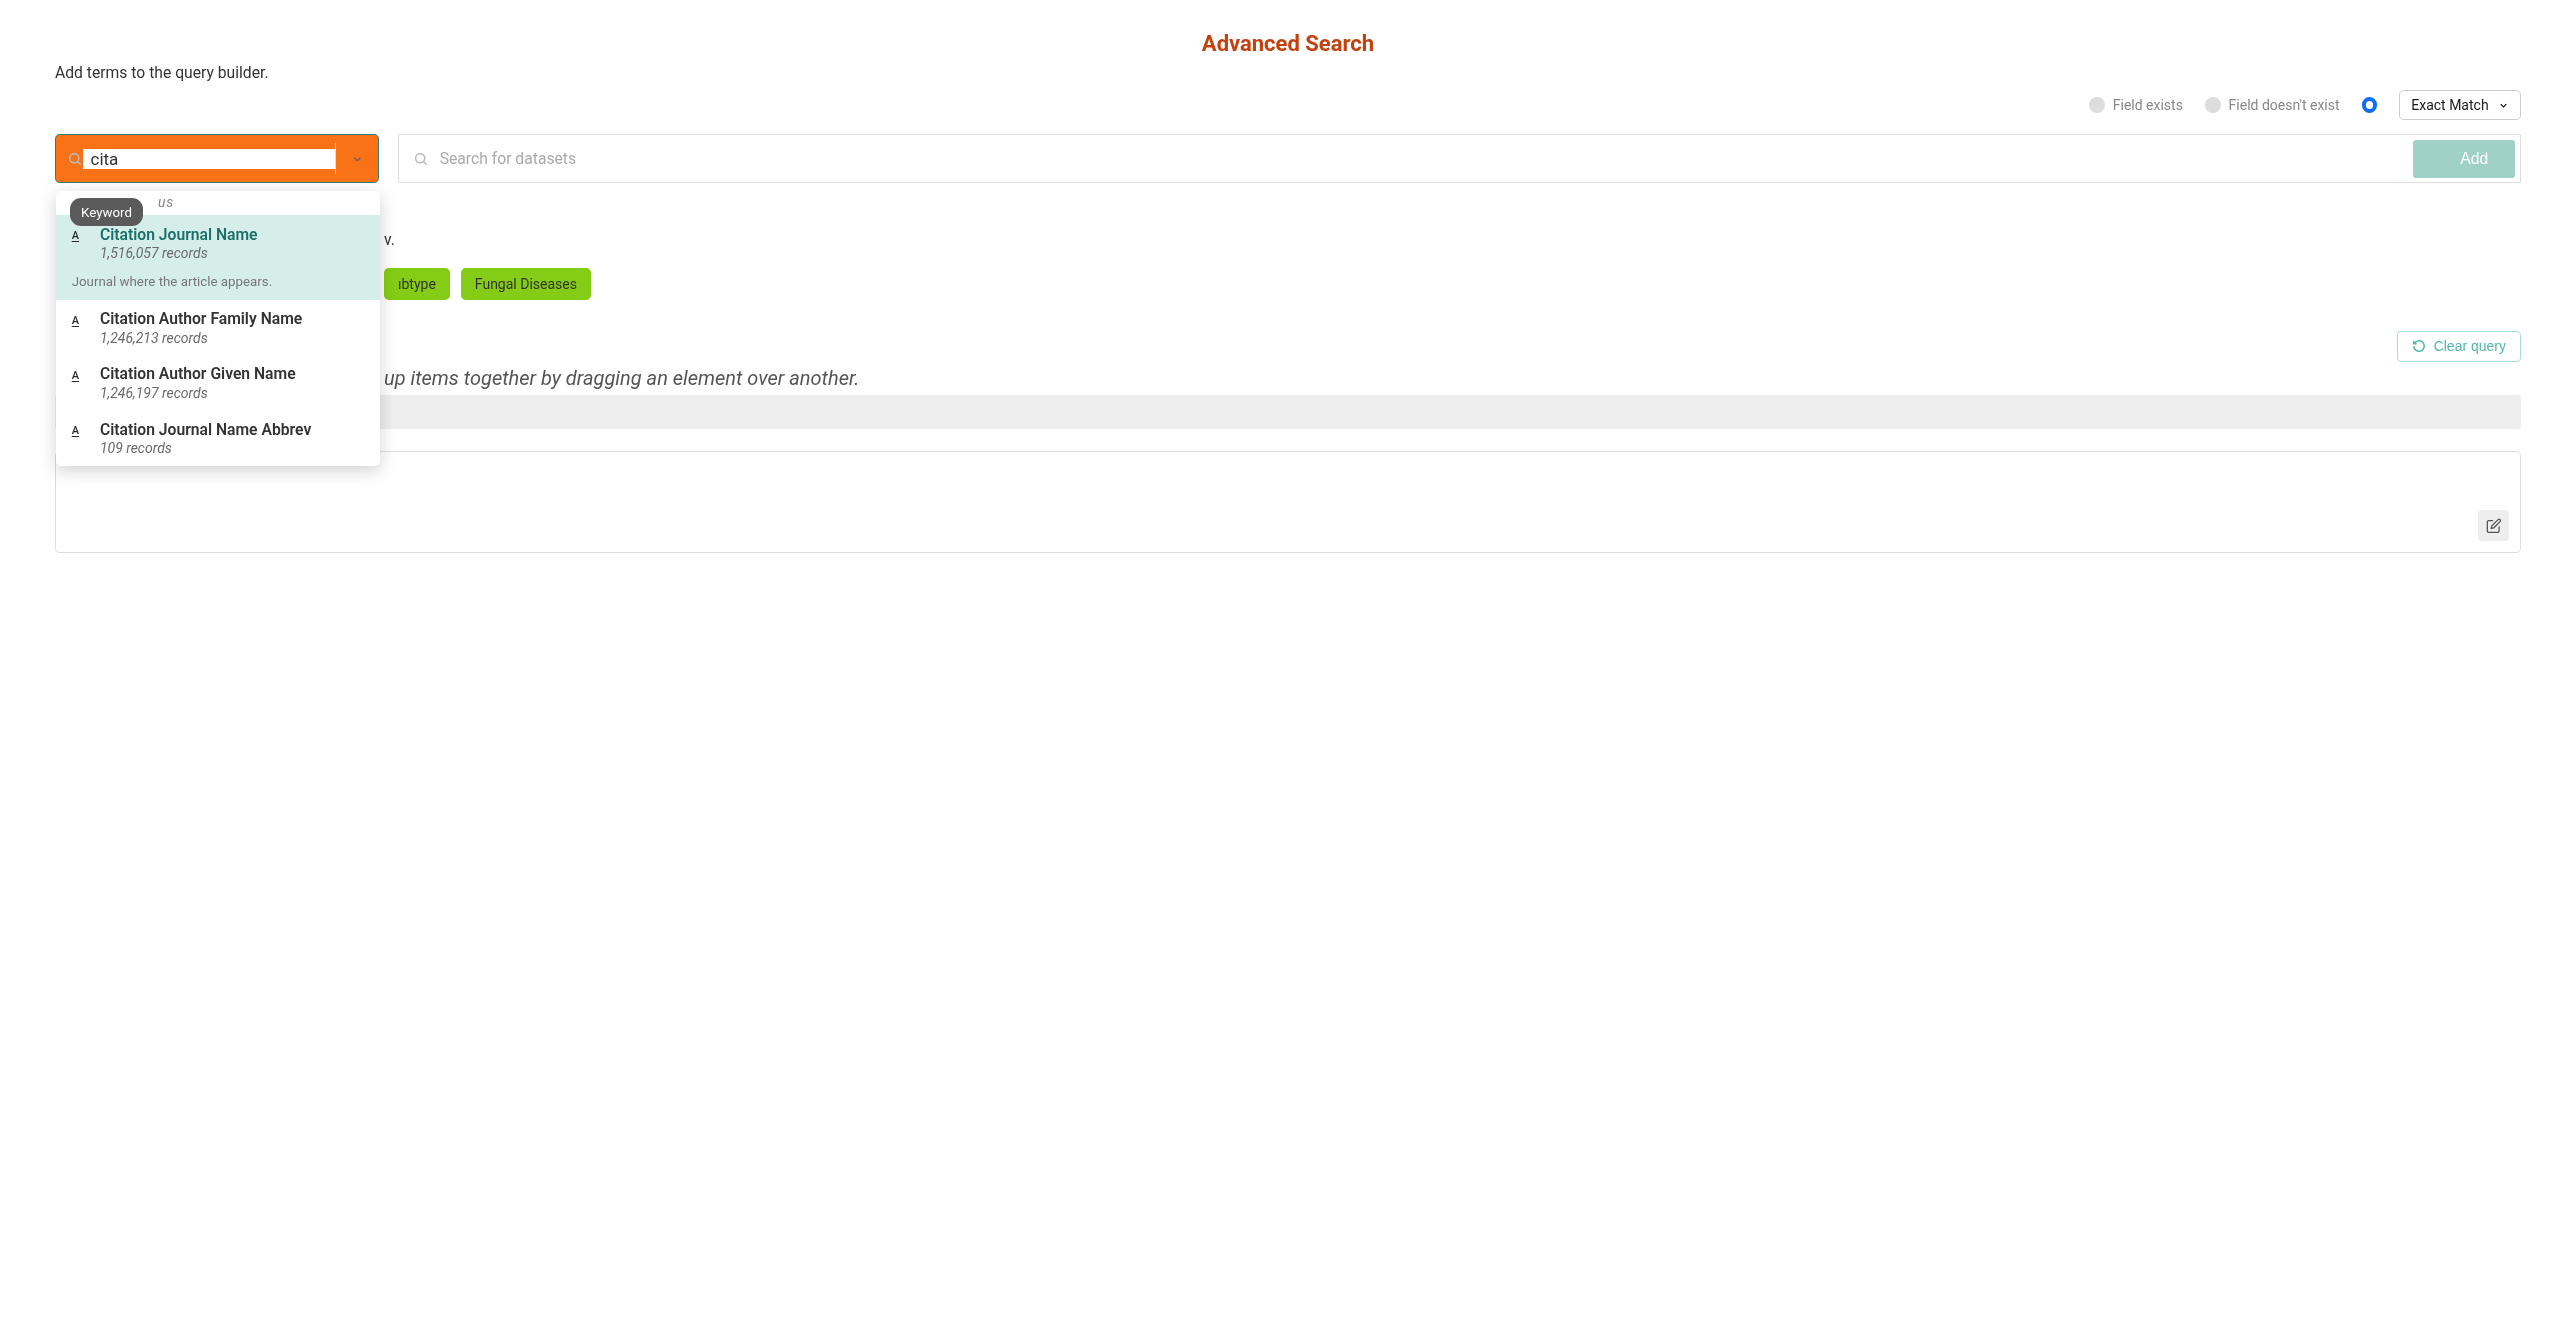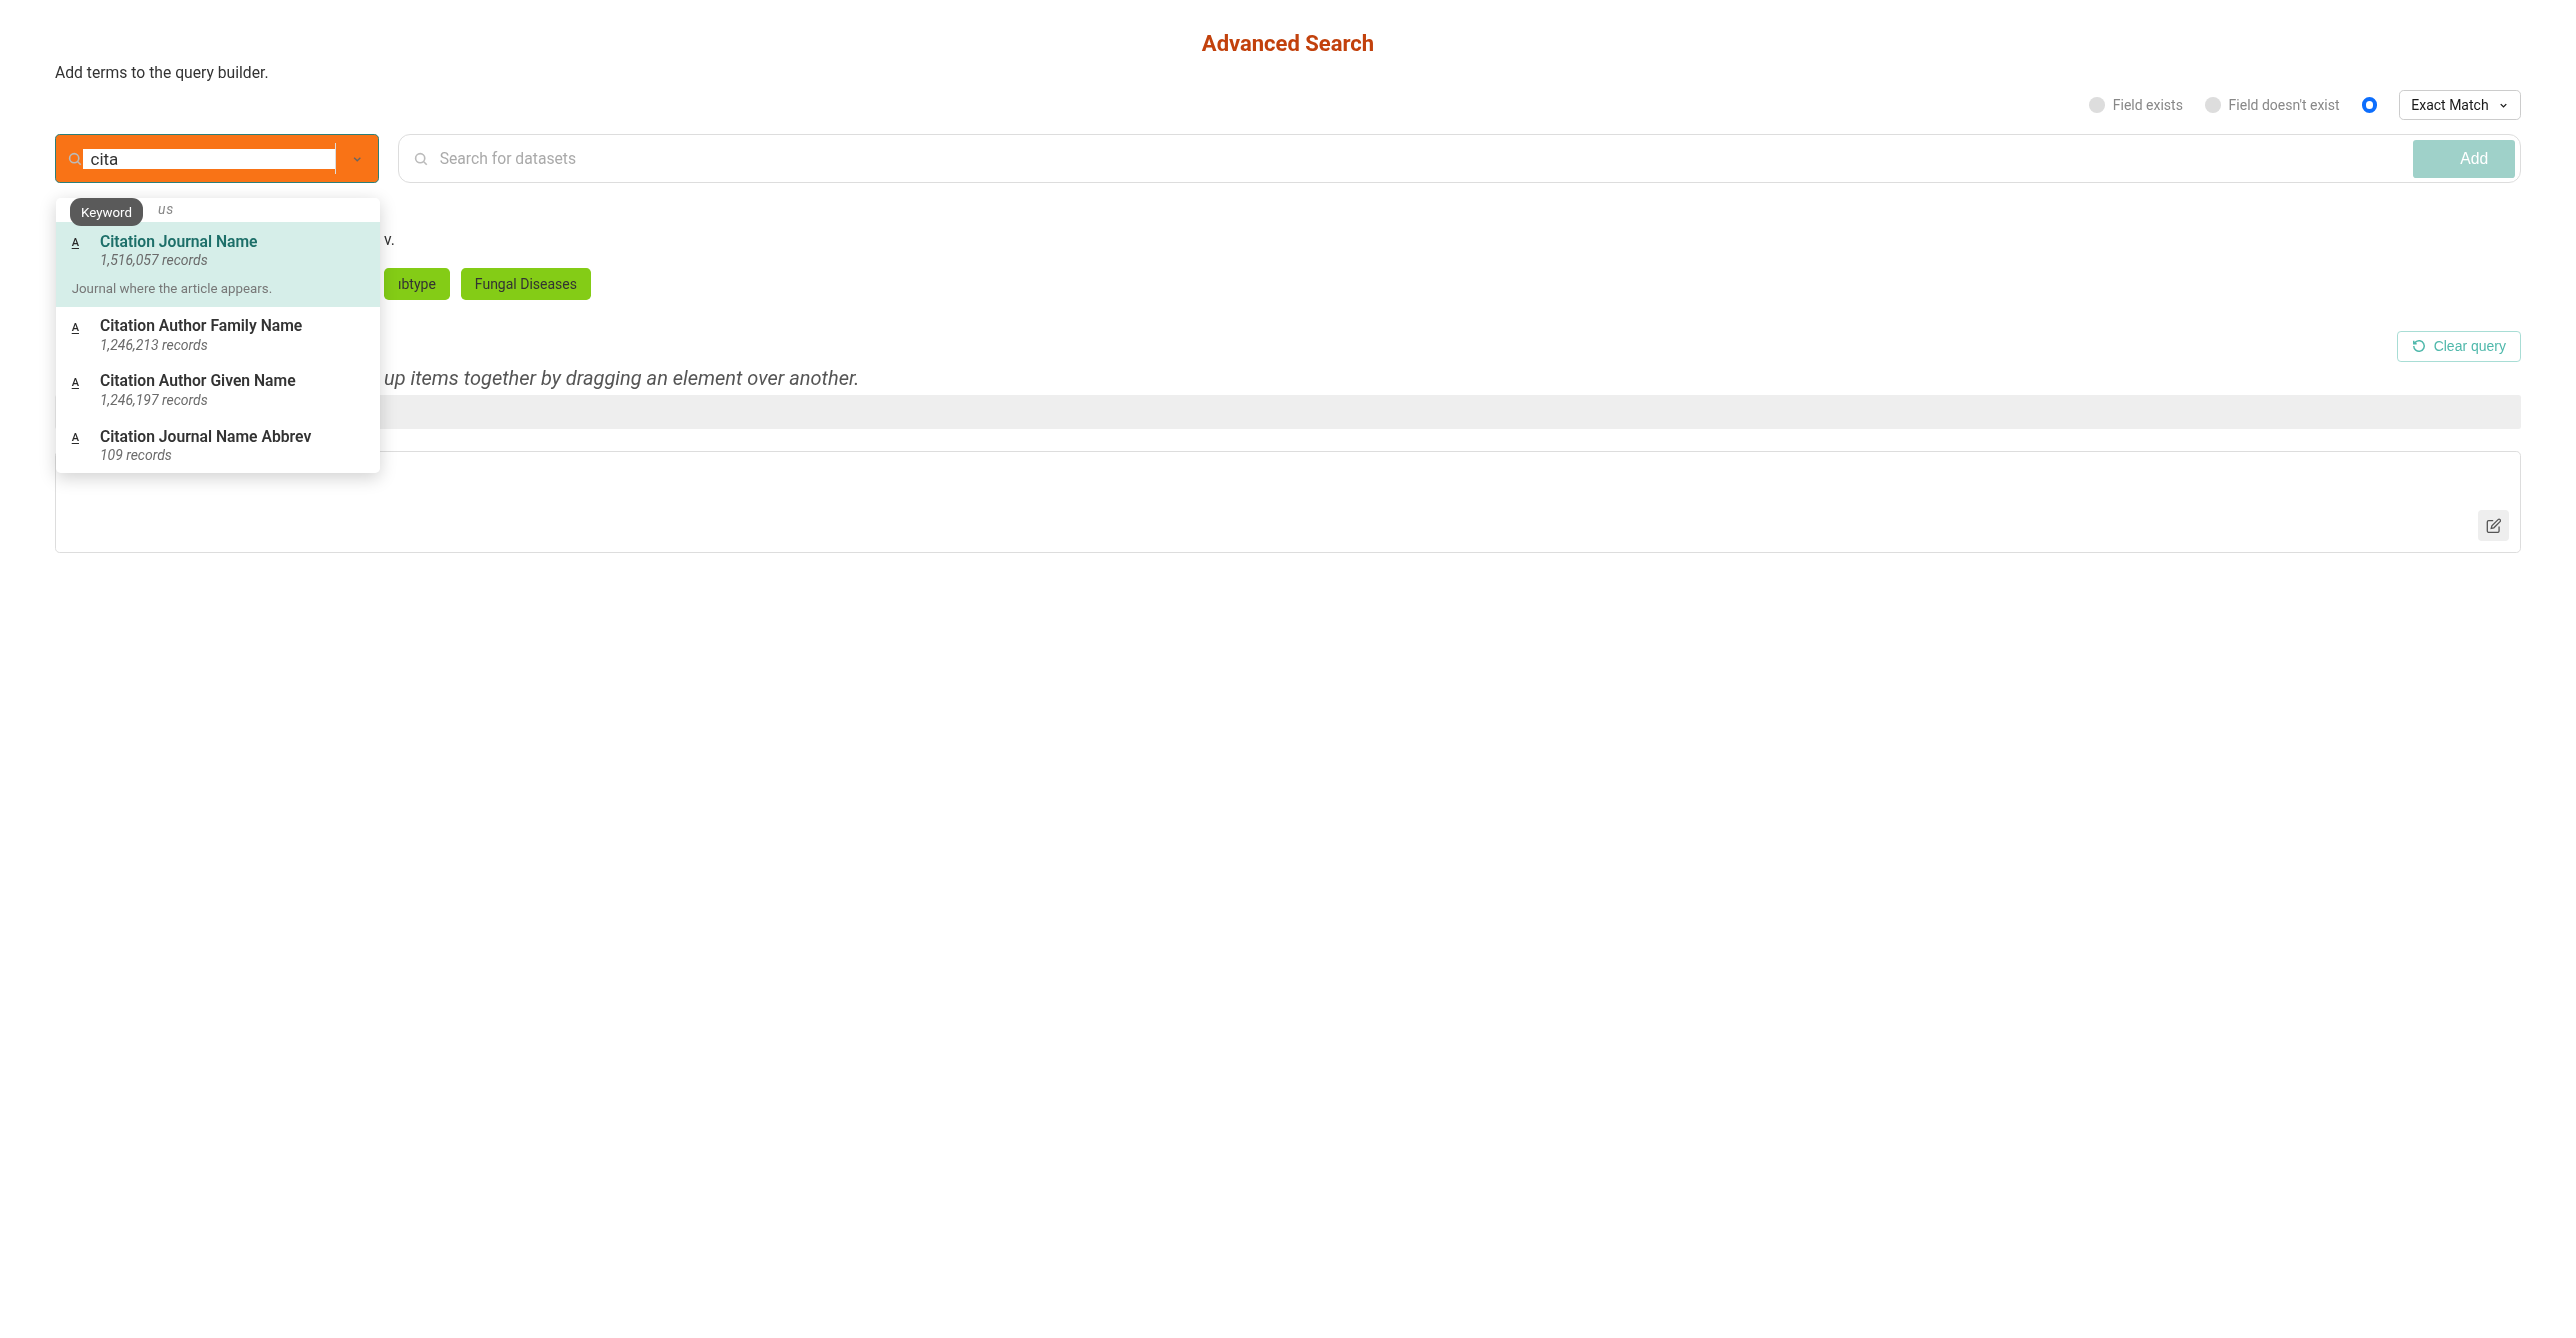--- a/index.html
+++ b/index.html
@@ -103,21 +103,21 @@
     align-items: center;
     justify-content: center;
     cursor: pointer;
     color: #666;
     height: 100%;
   }
   .ds-row {
     flex: 1;
     display: flex;
     border: 0.8px solid #ddd;
-    border-radius: 12px;
+    border-radius: 1px;
     overflow: hidden;
     height: 49px;
   }
   .ds-search {
     flex: 1;
     display: flex;
     align-items: center;
     padding: 0 14px;
     gap: 11px;
   }
@@ -141,21 +141,21 @@
     justify-content: center;
     margin: 4.7px;
     border-radius: 3.1px;
     cursor: pointer;
     padding-left: 20px;
   }
 
   
   .dropdown {
     position: absolute;
-    top: 63px;
+    top: 56px;
     left: 0;
     width: 324px;
     background: #fff;
     border-radius: 4.7px;
     box-shadow: 0 4.7px 17px rgba(0,0,0,0.18);
     z-index: 50;
     overflow: hidden;
   }
   .dropdown .truncated-top {
     font-style: italic;

